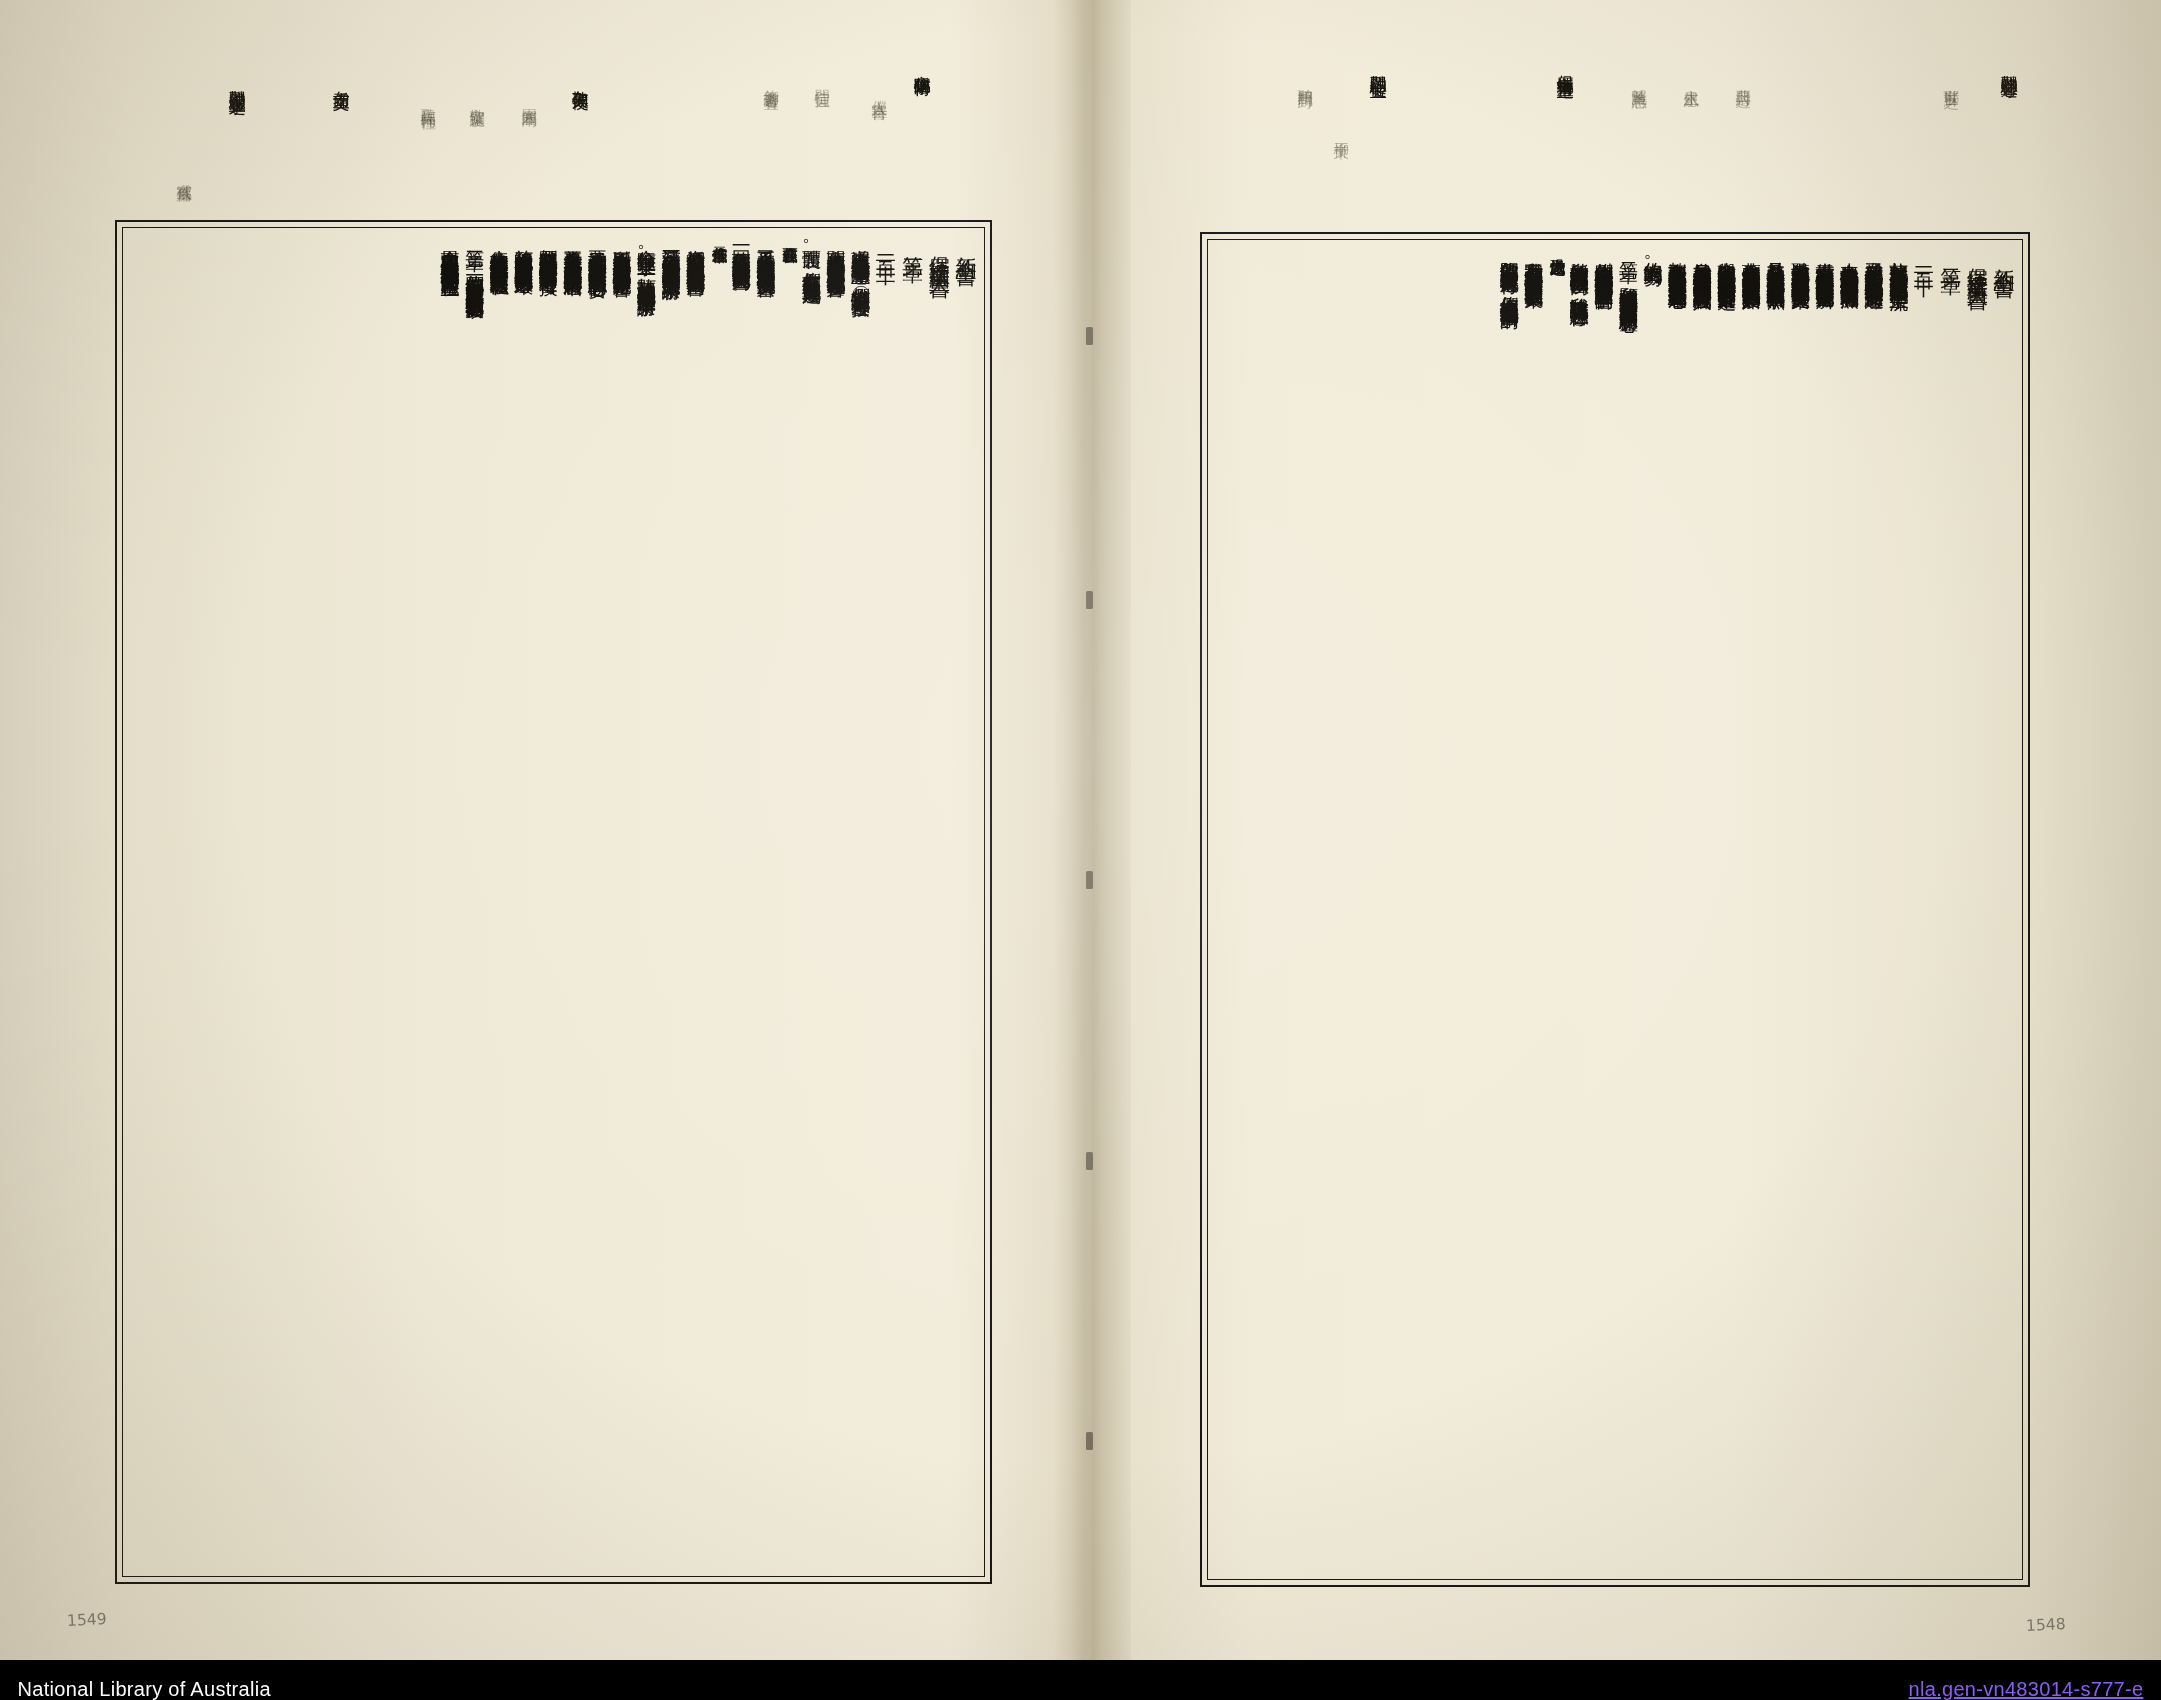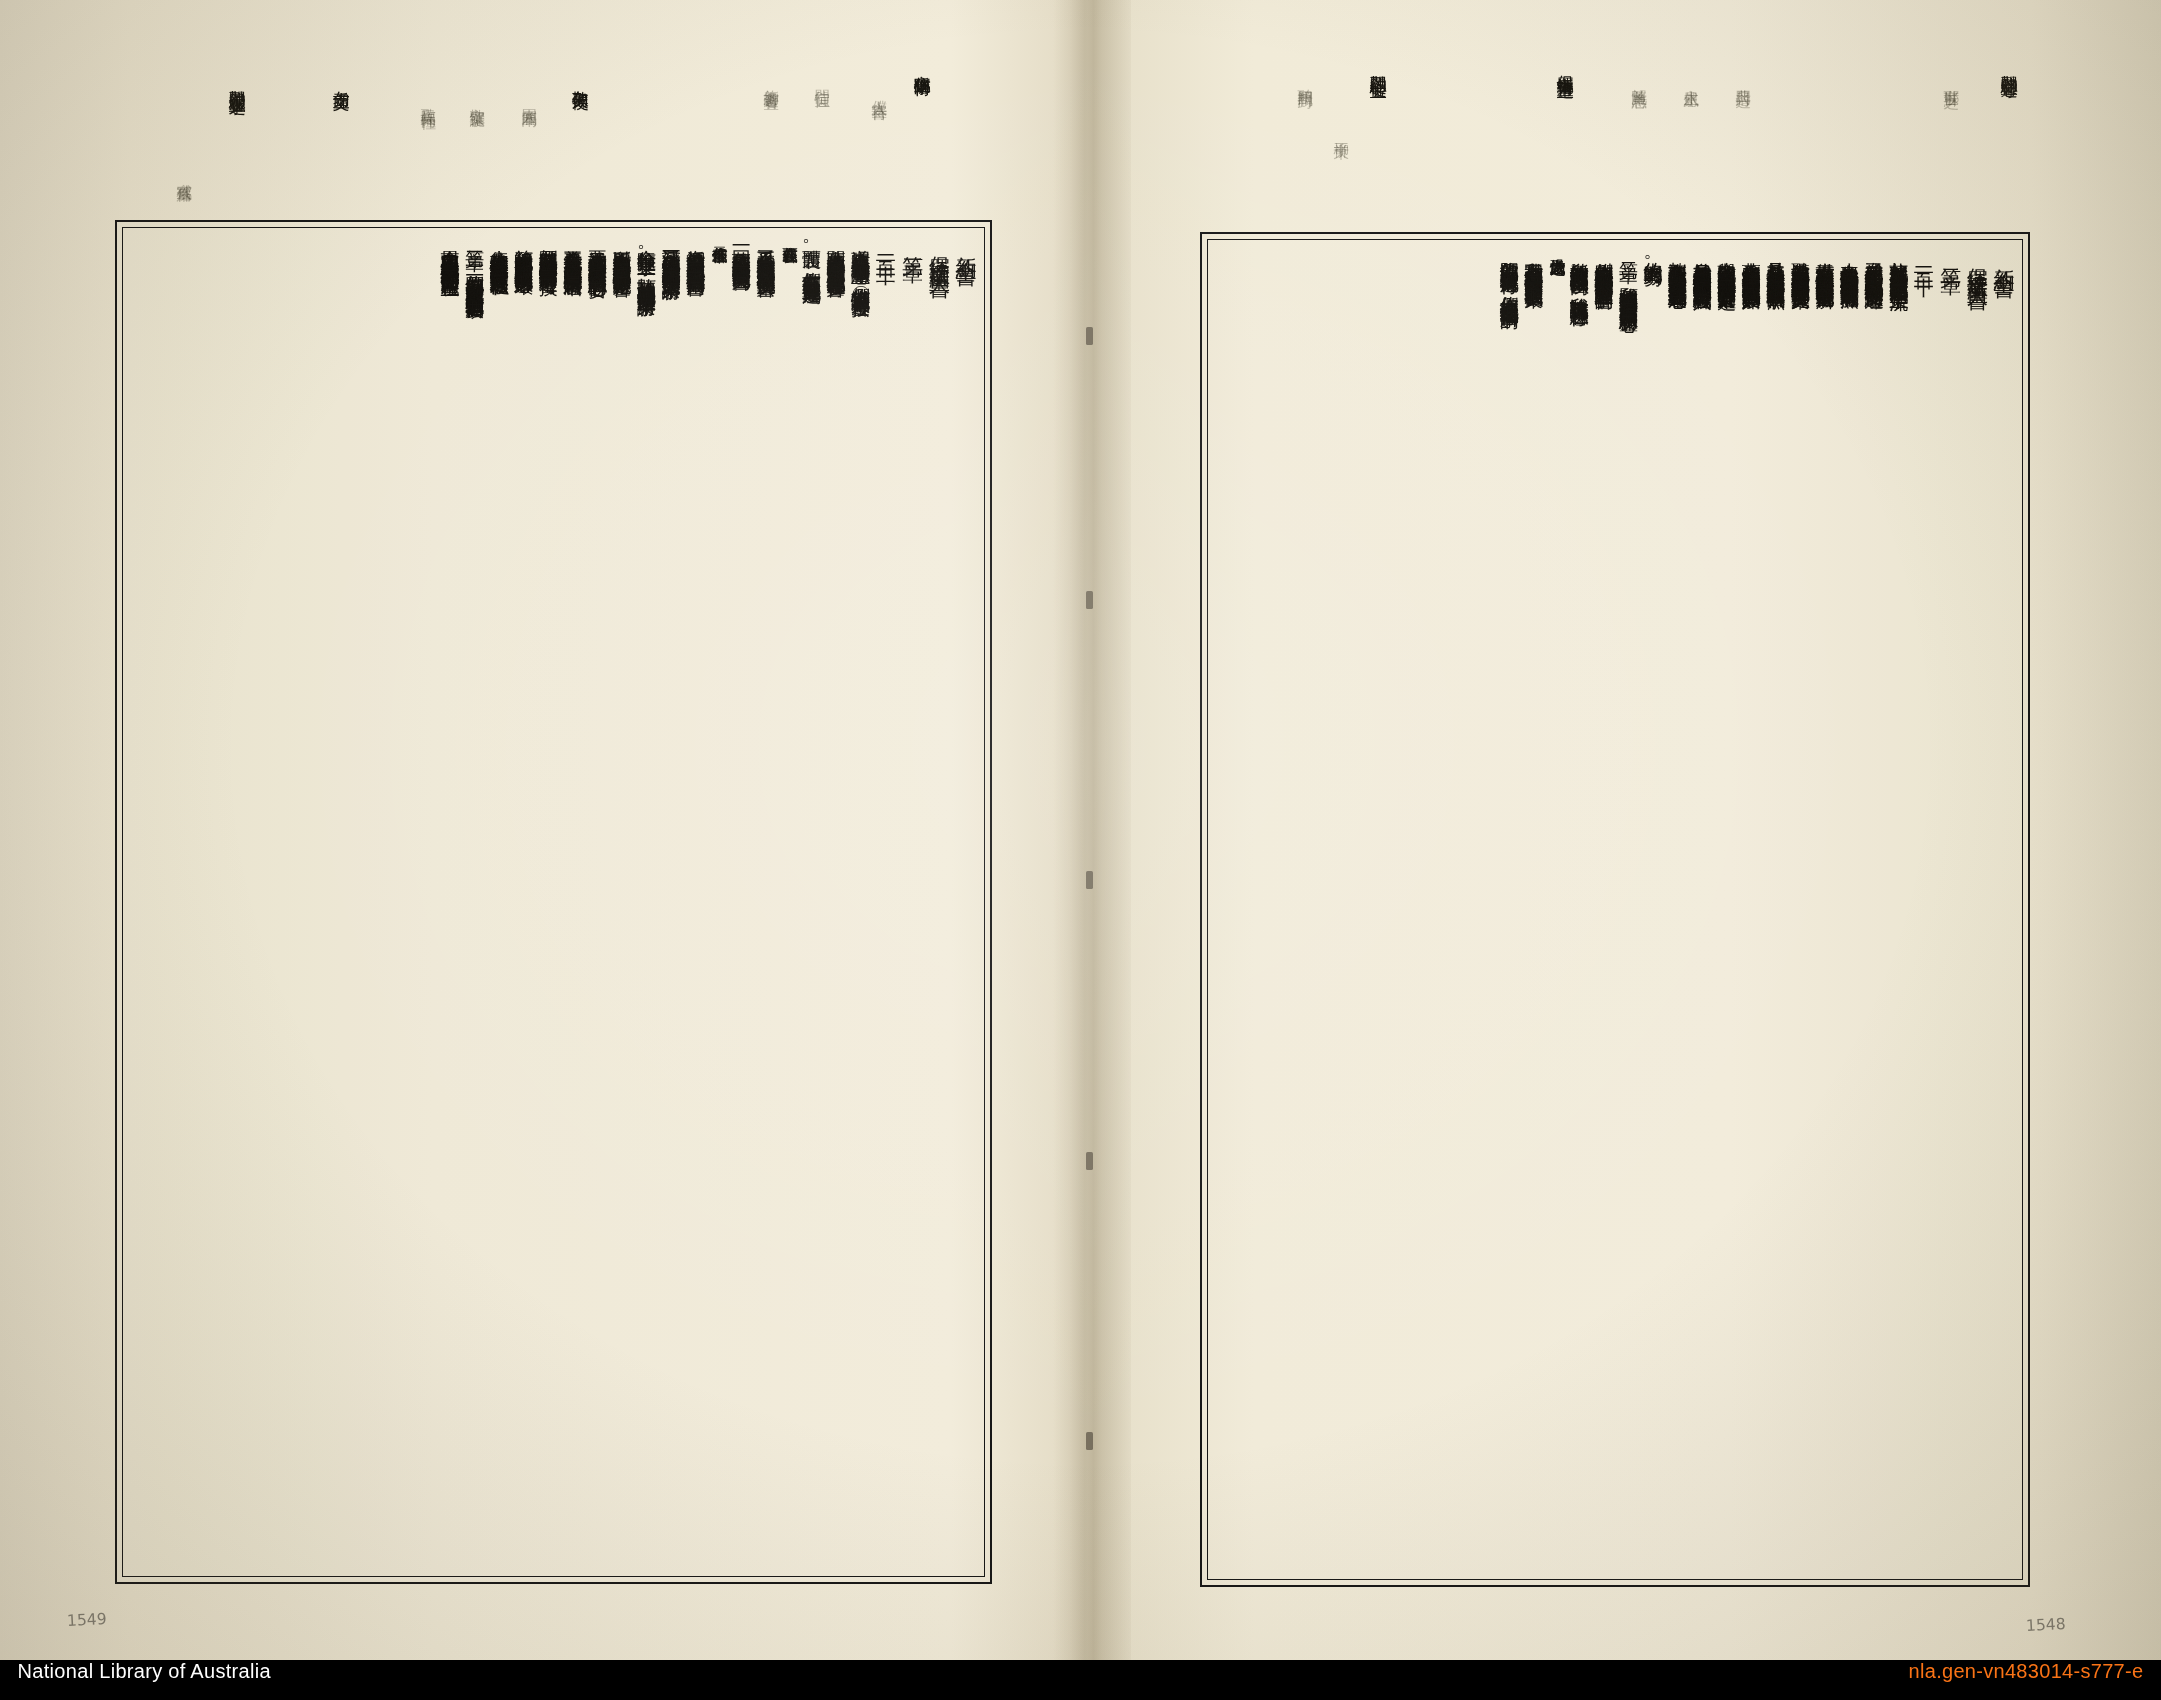--- a/index.html
+++ b/index.html
@@ -154,29 +154,29 @@
   
   #footer {
     position: absolute;
     left: 0;
     top: 1660px;
     width: 2161px;
     height: 41px;
     background: #000;
     color: #fff;
     display: flex;
-    align-items: flex-start;
+    align-items: flex-end;
     justify-content: space-between;
     padding: 0 17.6px;
     box-sizing: border-box;
     font-family: "Liberation Sans", sans-serif;
     font-size: 20px;
     letter-spacing: 0.3px;
   }
-  #footer .right { color: #f97316; }
+  #footer .right { color: #8b5cf6; text-decoration: underline; }
 </style>
 </head>
 <body>
 
 <div id="scan">
 
   <div class="gutter"></div>
   <div class="stitch" style="top:327px"></div>
   <div class="stitch" style="top:591px"></div>
   <div class="stitch" style="top:871px"></div>

